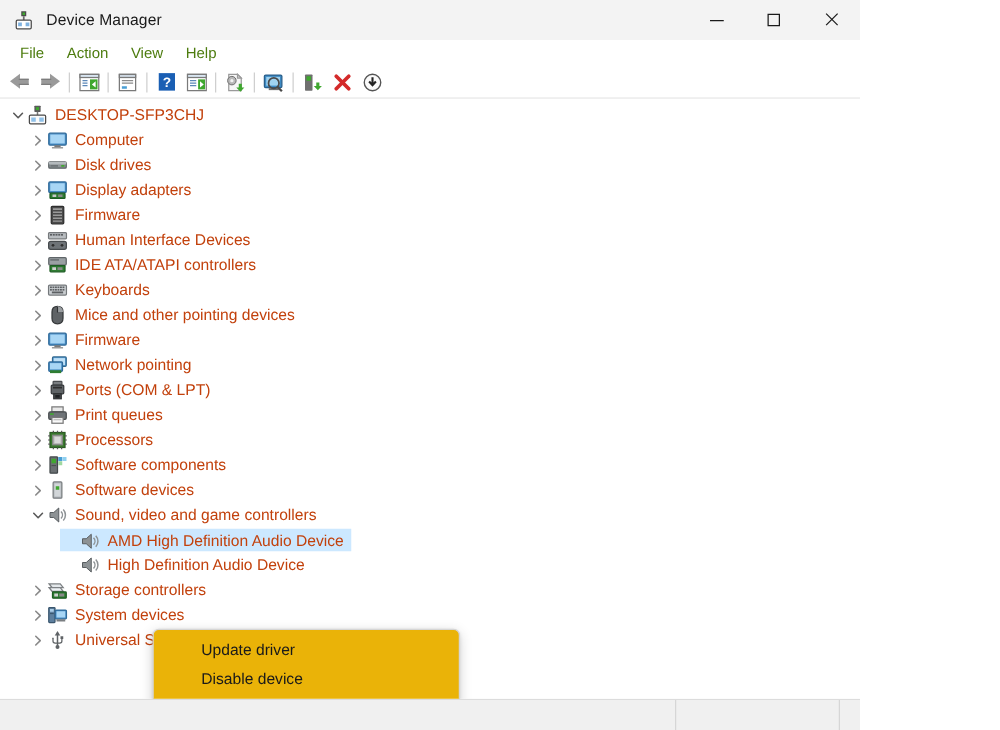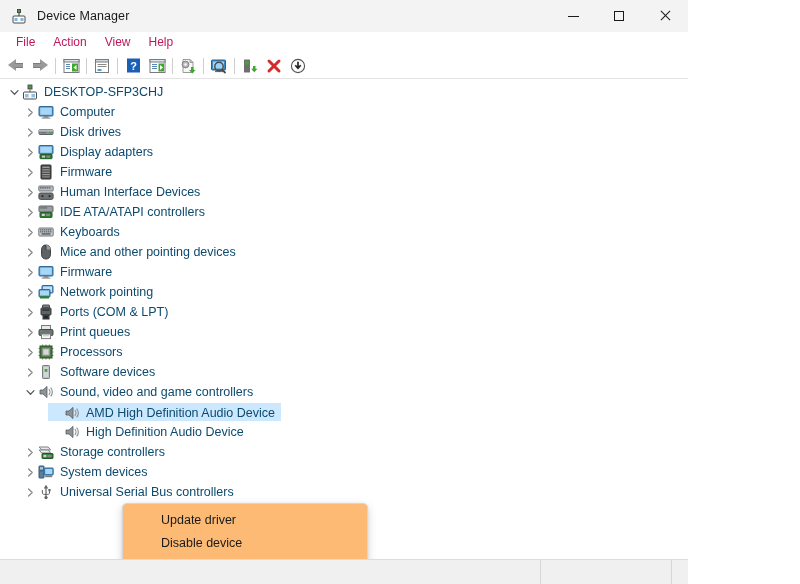--- a/index.html
+++ b/index.html
@@ -78,21 +78,21 @@
     height: 21px;
     flex: 0 0 21px;
     background: #ffffff;
     display: flex;
     align-items: center;
     padding-left: 7px;
     user-select: none;
   }
   .menu-item {
     font-size: 12px;
-    color: #be185d;
+    color: #4d7c0f;
     padding: 2px 9px 3px 9px;
     cursor: default;
     line-height: 14px;
   }
 
   
   .toolbar {
     height: 26px;
     flex: 0 0 26px;
     background: #ffffff;
@@ -138,21 +138,21 @@
     position: relative;
     overflow: hidden;
     padding-top: 3px;
   }
   .row {
     height: 20px;
     display: flex;
     align-items: center;
     position: relative;
     font-size: 12.5px;
-    color: #0c4a6e;
+    color: #c2410c;
     white-space: nowrap;
     cursor: default;
     user-select: none;
   }
   .row .hit {
     display: flex;
     align-items: center;
     height: 18px;
     padding-right: 6px;
   }
@@ -200,21 +200,21 @@
   .sb-main  { width: 572px; }
   .sb-mid   { width: 138px; }
   .sb-right { flex: 1 1 auto; }
 
   
   .ctxmenu {
     position: absolute;
     left: 122px;
     top: 424px;
     width: 246px;
-    background: #fdba74;
+    background: #eab308;
     border: 1px solid #d6d6d6;
     border-radius: 5px;
     box-shadow: 0 3px 10px rgba(0,0,0,.16), 0 1px 3px rgba(0,0,0,.10);
     padding: 4px 0 4px 0;
     z-index: 50;
     user-select: none;
   }
   .ctx-item {
     height: 23px;
     display: flex;
@@ -635,20 +635,38 @@
           </div>
         </div>
         <div class="row d1">
           <div class="hit">
             <span class="chev">
               <svg width="9" height="9" viewBox="0 0 9 9">
                 <path d="M2.6 1 L6.2 4.5 L2.6 8" fill="none" stroke="#8a8a8a" stroke-width="1.3" stroke-linecap="round" stroke-linejoin="round"></path>
               </svg>
             </span>
             <span class="tico"><svg width="16" height="16" viewBox="0 0 16 16">
+                <rect x="2" y="1.5" width="6" height="13" rx="0.6" fill="#6b7073" stroke="#43484b"></rect>
+                <rect x="3.2" y="3" width="3.6" height="3.6" fill="#3fa72f"></rect>
+                <rect x="3.2" y="8" width="3.6" height="0.9" fill="#4a4e51"></rect>
+                <rect x="8.6" y="1.6" width="3.2" height="3.2" fill="#4a9ed4"></rect>
+                <rect x="12" y="1.6" width="3.2" height="3.2" fill="#8fd0f0"></rect>
+                <rect x="8.6" y="5" width="3.2" height="3.2" fill="#9fd8a0"></rect>
+              </svg></span>
+            <span class="lbl">Software components</span>
+          </div>
+        </div>
+        <div class="row d1">
+          <div class="hit">
+            <span class="chev">
+              <svg width="9" height="9" viewBox="0 0 9 9">
+                <path d="M2.6 1 L6.2 4.5 L2.6 8" fill="none" stroke="#8a8a8a" stroke-width="1.3" stroke-linecap="round" stroke-linejoin="round"></path>
+              </svg>
+            </span>
+            <span class="tico"><svg width="16" height="16" viewBox="0 0 16 16">
                 <rect x="4.5" y="1.5" width="7" height="13" rx="0.8" fill="#b4b9bc" stroke="#7a7e81"></rect>
                 <rect x="5.6" y="2.8" width="4.8" height="10.4" fill="#d2d6d9"></rect>
                 <rect x="6.6" y="5" width="2.8" height="2.8" fill="#3fa72f"></rect>
               </svg></span>
             <span class="lbl">Software devices</span>
           </div>
         </div>
         <div class="row d1">
           <div class="hit">
             <span class="chev">

